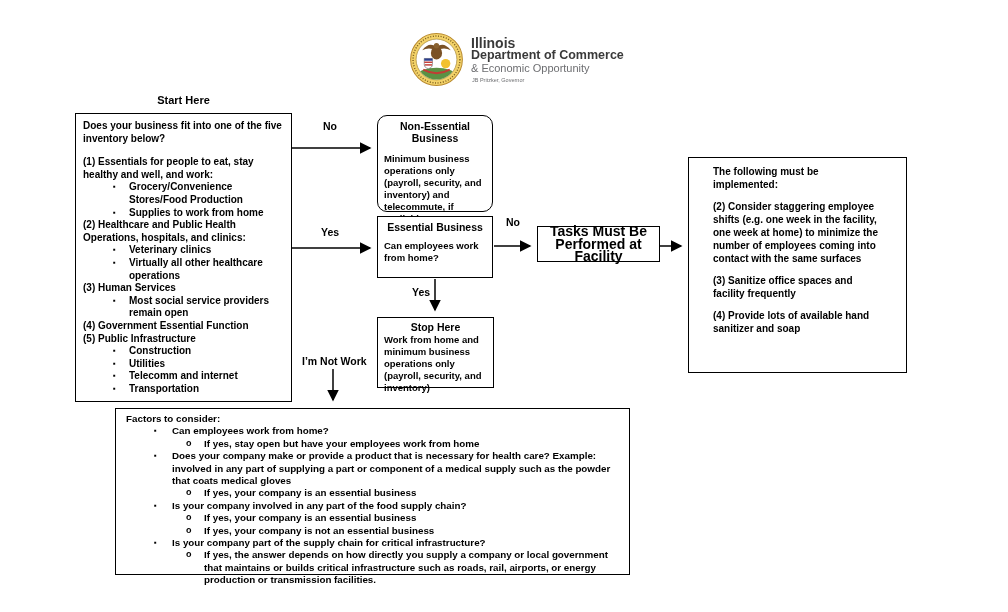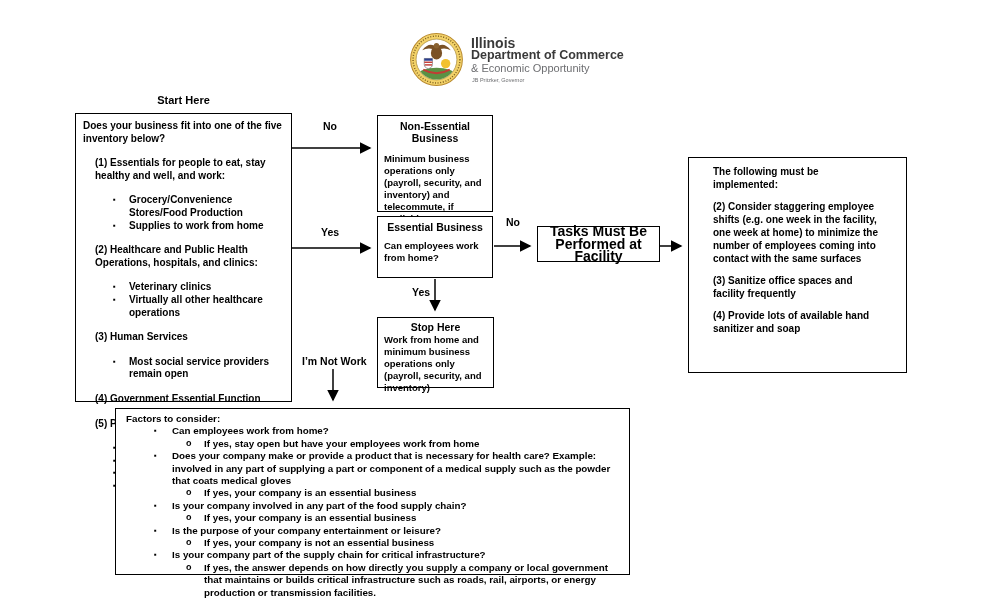--- a/index.html
+++ b/index.html
@@ -21,26 +21,26 @@
 
   
   .fbox { position:absolute; background:#fff; border:1.5px solid #000; box-sizing:border-box; font-weight:bold; }
 
   .start-here { position:absolute; left:75px; top:94px; width:217px; text-align:center;
                 font-size:11px; font-weight:bold; }
 
   
   .left-box { left:75px; top:113px; width:217px; height:289px; padding:6px 7px; font-size:10px; line-height:12.6px; }
   .left-box .q { margin:0 0 11px 0; }
-  .cat-h { margin:12px; }
+  .cat-h { margin:0; }
   .blt { position:relative; padding-left:46px; }
   .blt::before { content:"▪"; position:absolute; left:30px; top:0; font-size:8px; }
 
   
-  .ne-box   { left:377px; top:115px; width:116px; height:97px; padding:4px 6px; font-size:9.5px; line-height:12px; }
+  .ne-box   { left:377px; top:115px; width:116px; height:97px; padding:4px 6px; font-size:9.5px; line-height:12px;border-radius:10px; }
   .es-box   { left:377px; top:216px; width:116px; height:62px; padding:4px 6px; font-size:9.5px; line-height:12px; }
   .stop-box { left:377px; top:317px; width:117px; height:71px; padding:3px 6px; font-size:9.5px; line-height:12px; }
   .mid-title { font-size:10.5px; text-align:center; }
   .ne-box .body { margin-top:9px; }
   .es-box .body { margin-top:7px; }
   .stop-box .body { margin-top:1px; }
 
   .tasks-box { left:537px; top:226px; width:123px; height:36px; font-size:14px; line-height:12.5px;
                display:flex; align-items:center; justify-content:center; text-align:center; padding:2px; }
 
@@ -167,21 +167,20 @@
   </div>
 
   <div class="fbox factors-box">
     <p class="f-title">Factors to consider:</p>
     <div class="f-q">Can employees work from home?</div>
     <div class="f-a">If yes, stay open but have your employees work from home</div>
     <div class="f-q">Does your company make or provide a product that is necessary for health care? Example: involved in any part of supplying a part or component of a medical supply such as the powder that coats medical gloves</div>
     <div class="f-a">If yes, your company is an essential business</div>
     <div class="f-q">Is your company involved in any part of the food supply chain?</div>
     <div class="f-a">If yes, your company is an essential business</div>
-    <div class="f-q">Is the purpose of your company entertainment or leisure?</div>
     <div class="f-a">If yes, your company is not an essential business</div>
     <div class="f-q">Is your company part of the supply chain for critical infrastructure?</div>
     <div class="f-a">If yes, the answer depends on how directly you supply a company or local government that maintains or builds critical infrastructure such as roads, rail, airports, or energy production or transmission facilities.</div>
   </div>
 
   <div class="clabel lbl-no1">No</div>
   <div class="clabel lbl-yes1">Yes</div>
   <div class="clabel lbl-no2">No</div>
   <div class="clabel lbl-yes2">Yes</div>
   <div class="clabel lbl-notsure">I’m Not Work</div>

